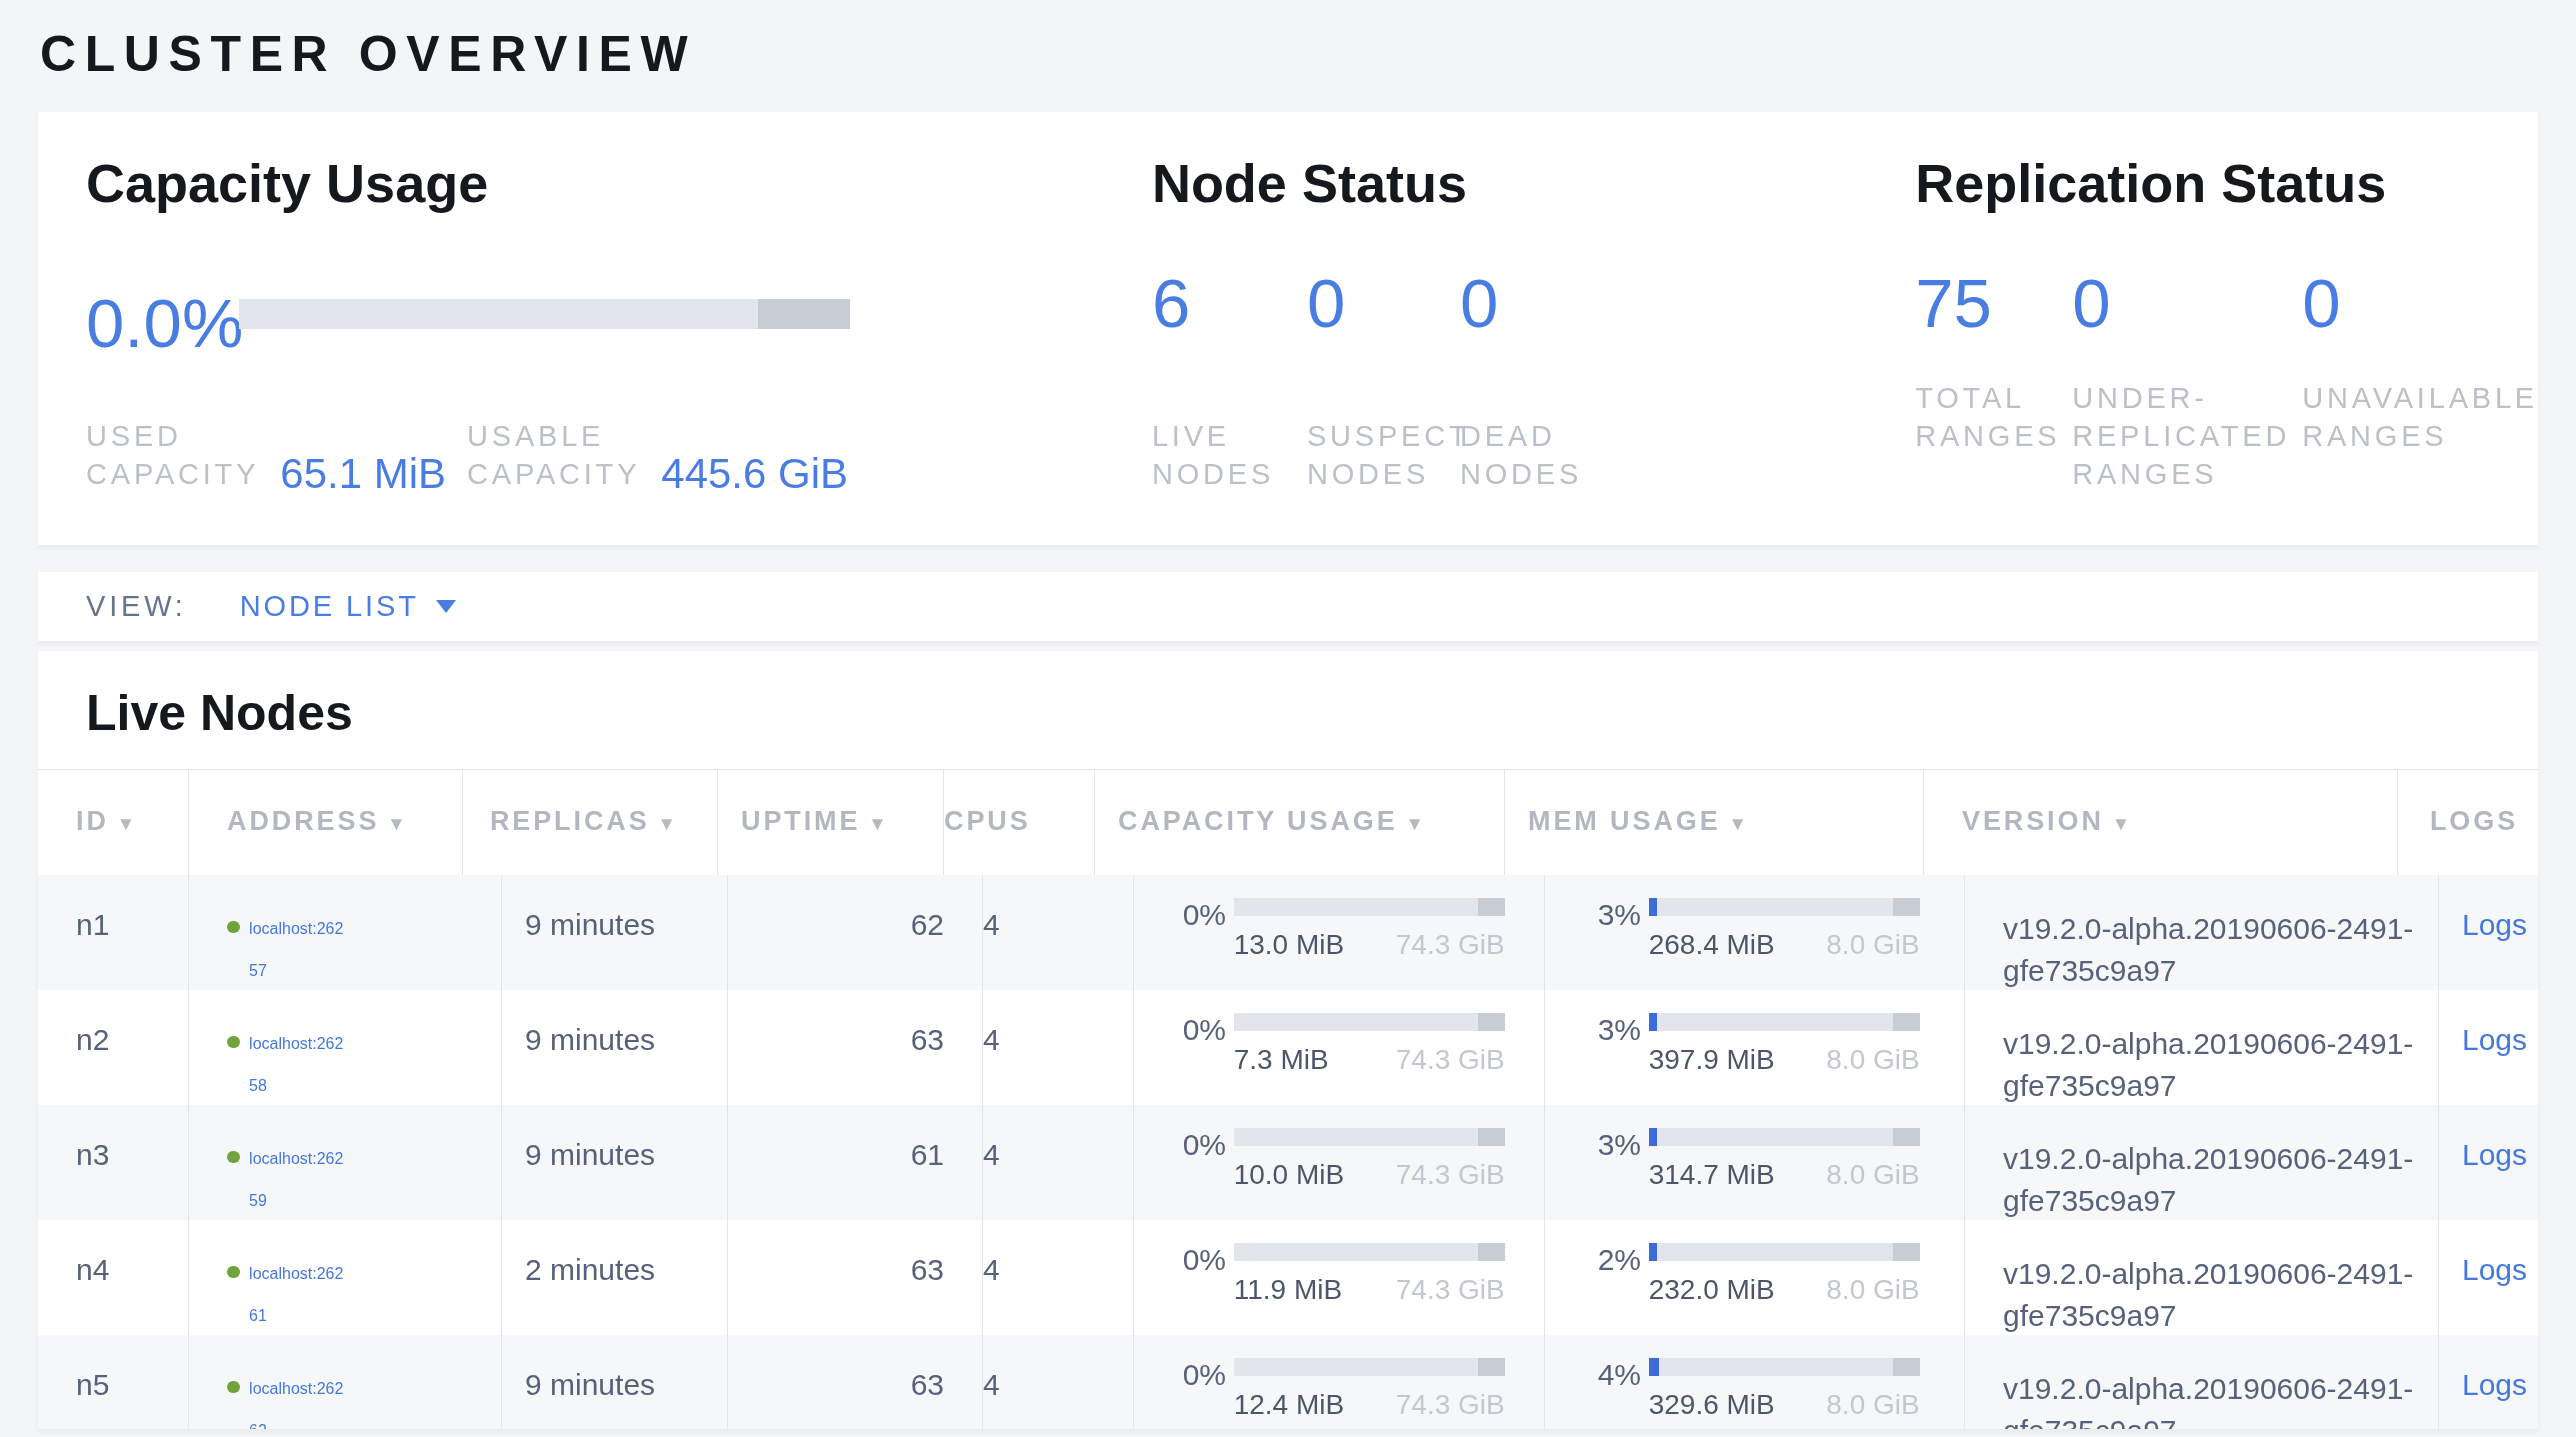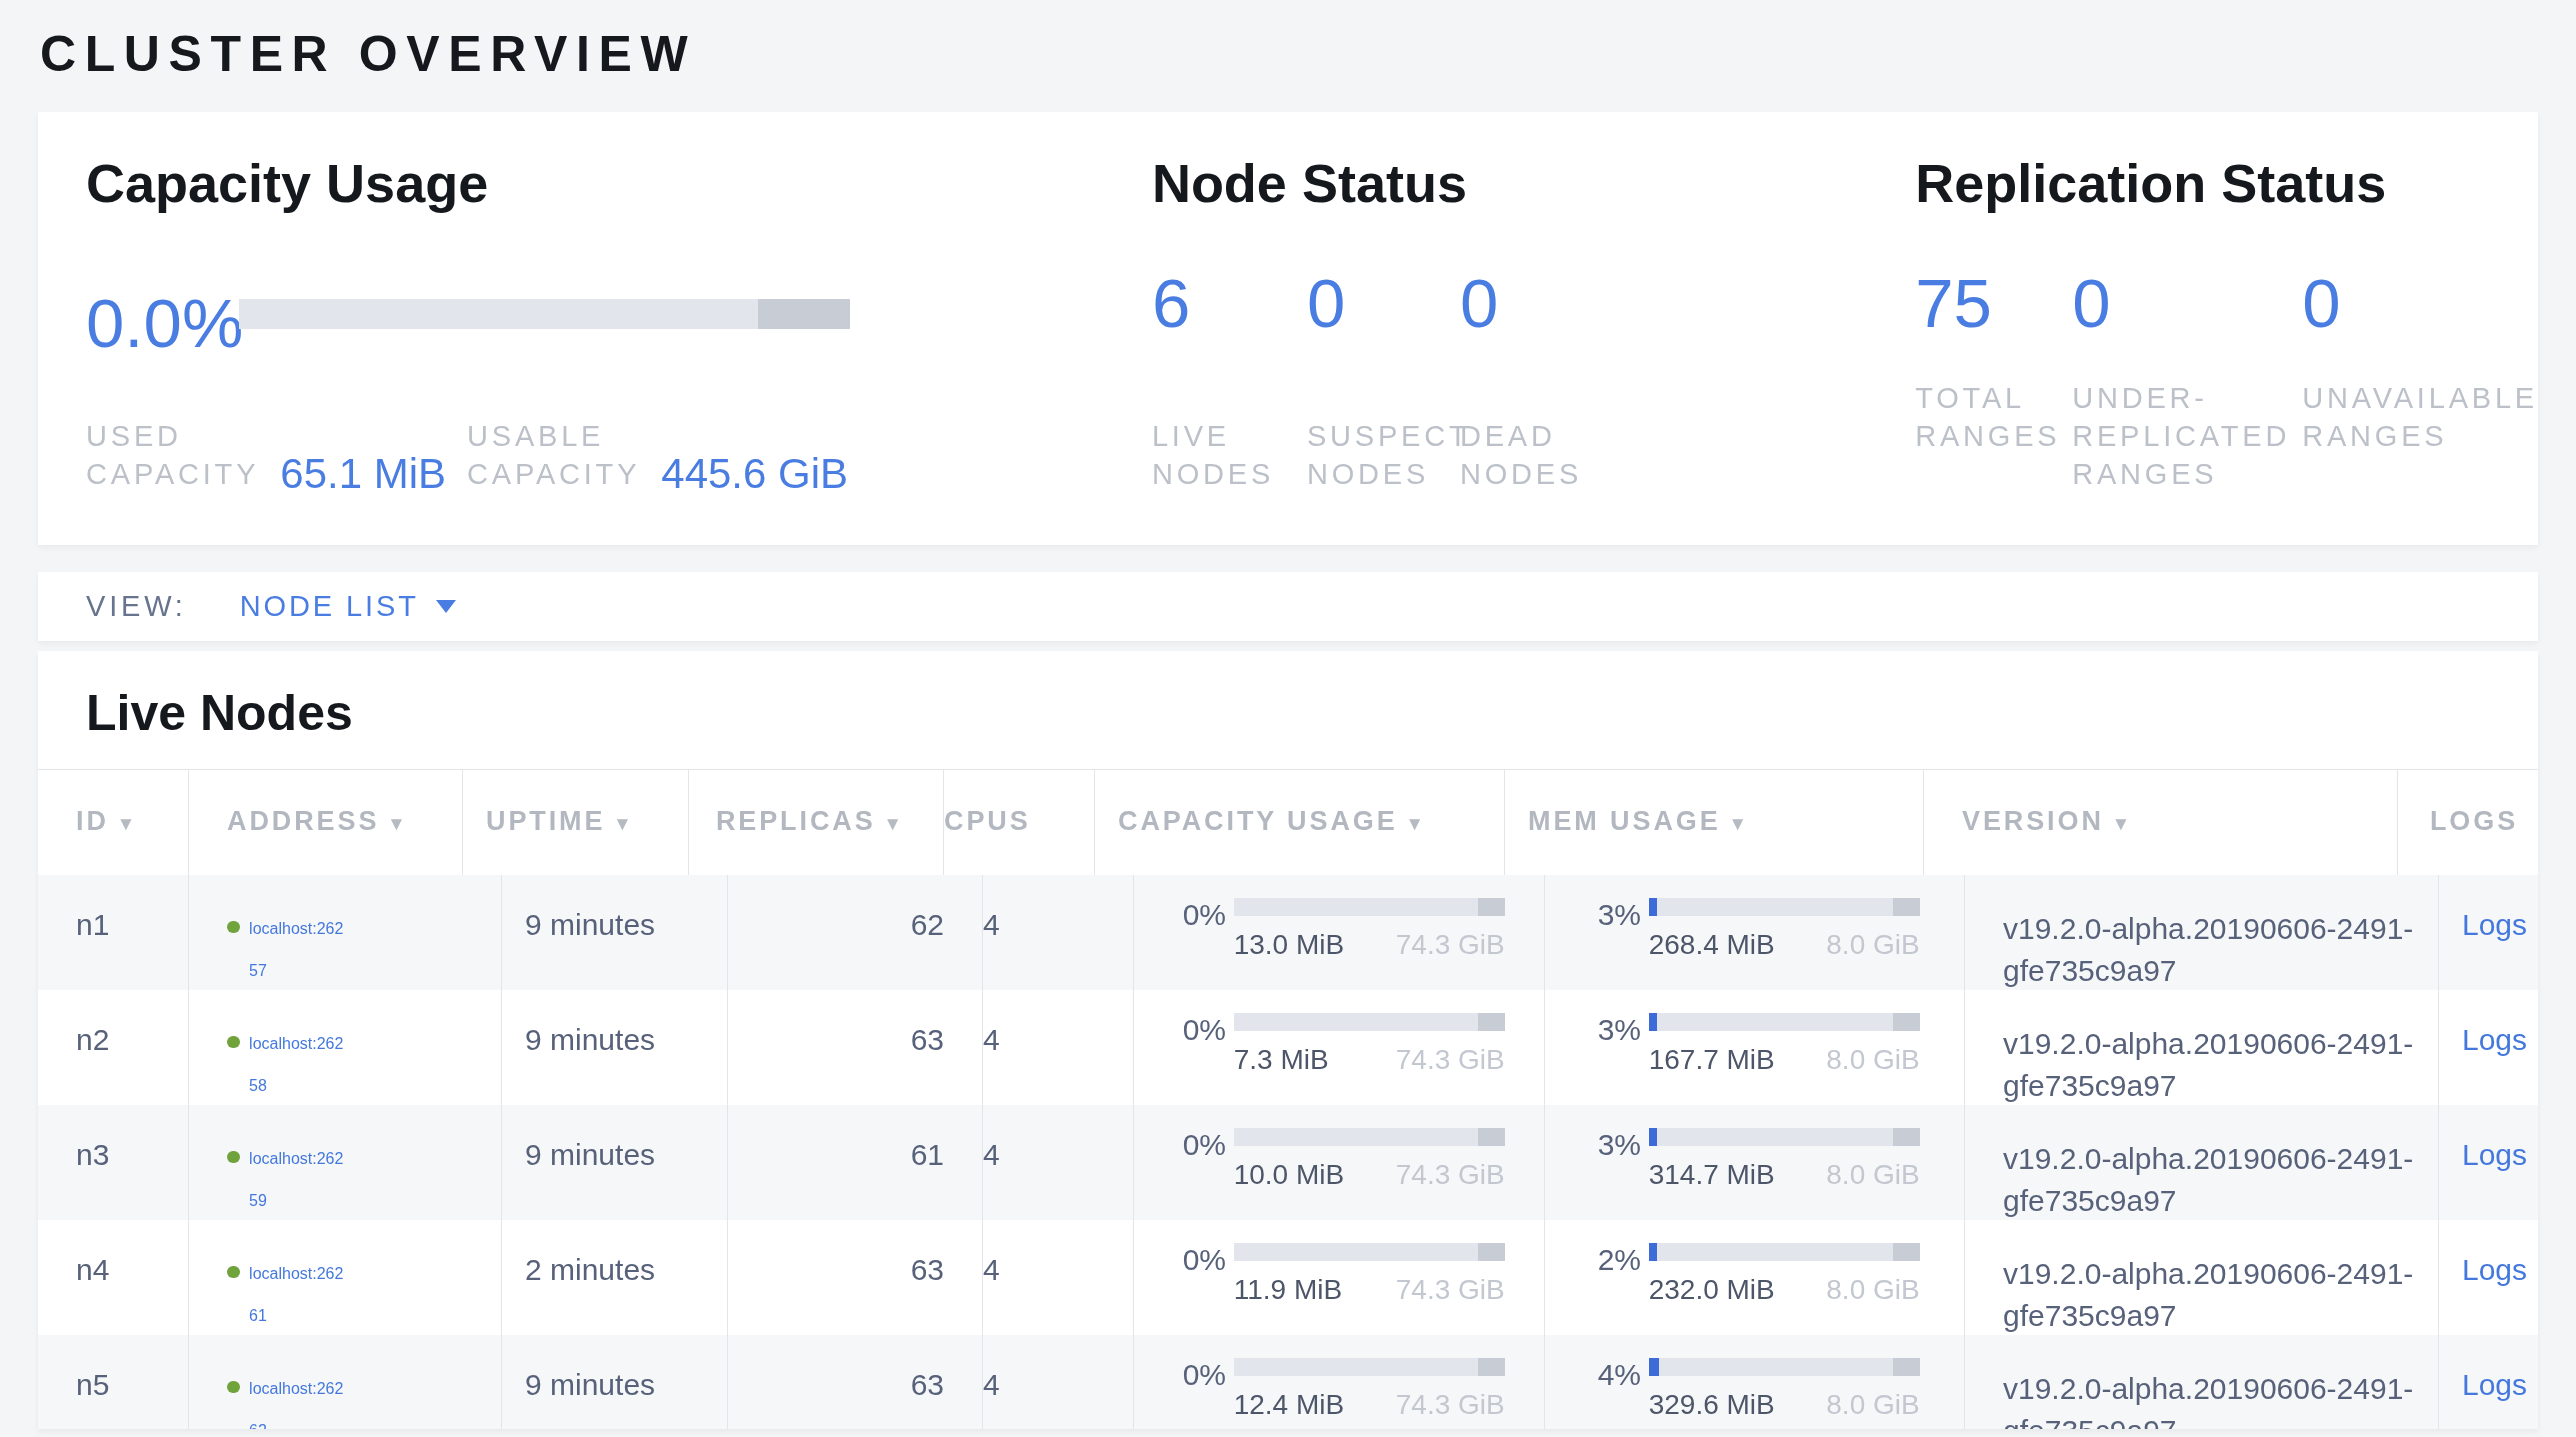--- a/index.html
+++ b/index.html
@@ -190,22 +190,22 @@
   </span>
 </div>
 
 <div class="card table-card">
   <div class="table-title">Live Nodes</div>
 
   <div class="ntable">
     <div class="tr head">
       <div class="th c1"><span>ID</span><span class="sort-arrow">▼</span></div>
       <div class="th c2"><span>ADDRESS</span><span class="sort-arrow">▼</span></div>
+      <div class="th c4"><span>REPLICAS</span><span class="sort-arrow">▼</span></div>
       <div class="th c3"><span>UPTIME</span><span class="sort-arrow">▼</span></div>
-      <div class="th c4"><span>REPLICAS</span><span class="sort-arrow">▼</span></div>
       <div class="th c5"><span>CPUS</span></div>
       <div class="th c6" style="padding-left:23px;"><span>CAPACITY USAGE</span><span class="sort-arrow">▼</span></div>
       <div class="th c7" style="padding-left:23px;"><span>MEM USAGE</span><span class="sort-arrow">▼</span></div>
       <div class="th c8"><span>VERSION</span><span class="sort-arrow">▼</span></div>
       <div class="th c9"><span>LOGS</span></div>
     </div>
 
     <div class="tr alt">
       <div class="td c1">n1</div>
       <div class="addr-cell c2">
@@ -268,21 +268,21 @@
         </div>
       </div>
       <div class="bar-cell c7">
         <div class="cell-pct">3%</div>
         <div class="cell-barwrap">
           <div class="cellbar">
               <div class="fill" style="width: 8.6px;"></div>
               <div class="dark-seg"></div>
             </div>
           <div class="bar-labels">
-              <span class="bar-used">167.7 MiB</span>
+              <span class="bar-used">397.9 MiB</span>
               <span class="bar-total">8.0 GiB</span>
             </div>
         </div>
       </div>
       <div class="td c8 version-cell"><span>v19.2.0-alpha.20190606-2491-</span><br><span>gfe735c9a97</span></div>
       <div class="td c9"><a class="logs-link">Logs</a></div>
     </div>
 
     <div class="tr alt">
       <div class="td c1">n3</div>

